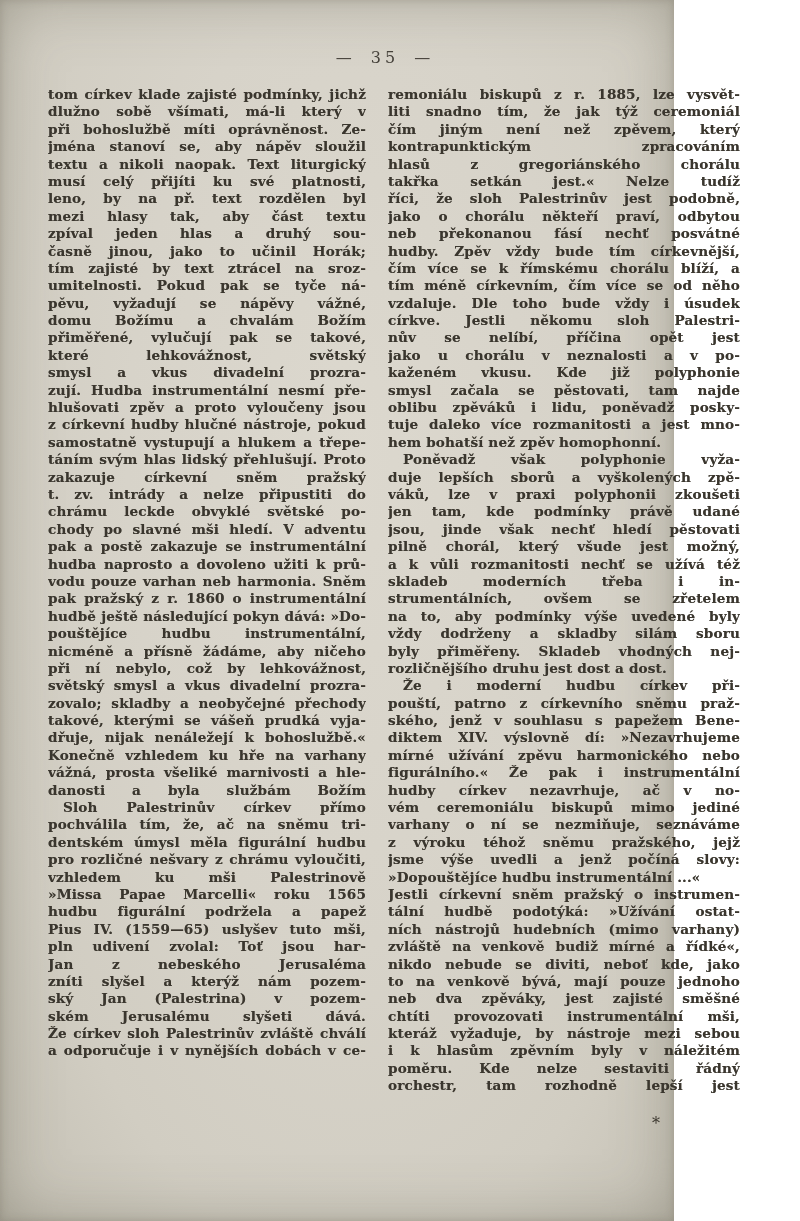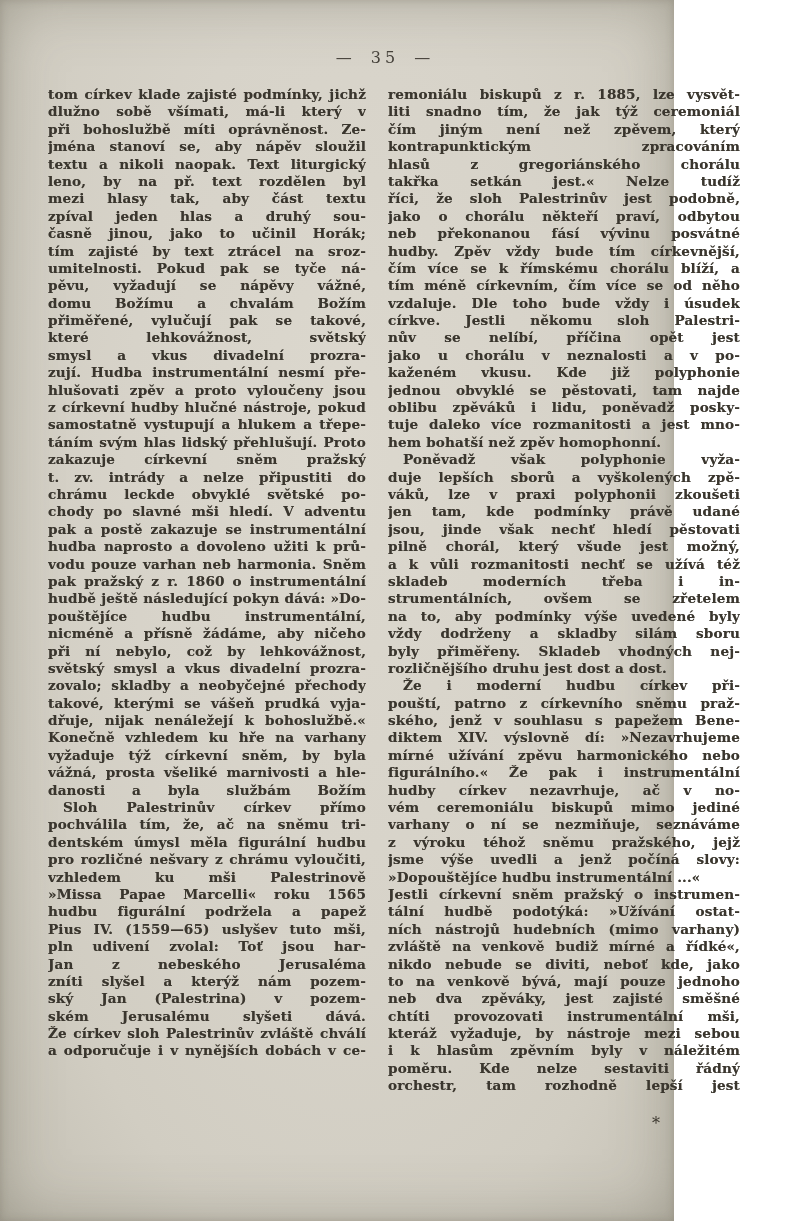--- a/index.html
+++ b/index.html
@@ -78,20 +78,21 @@
 <div class="page">
   <div class="page-number">— 35 —</div>
 
   <div class="columns">
     <div class="col left">
         <div class="line">tom církev klade zajisté podmínky, jichž</div>
         <div class="line">dlužno sobě všímati, má-li který v chrámu</div>
         <div class="line">při bohoslužbě míti oprávněnost. Ze-</div>
         <div class="line">jména stanoví se, aby nápěv sloužil</div>
         <div class="line">textu a nikoli naopak. Text liturgický</div>
+        <div class="line">musí celý přijíti ku své platnosti,</div>
         <div class="line">leno, by na př. text rozdělen byl</div>
         <div class="line">mezi hlasy tak, aby část textu</div>
         <div class="line">zpíval jeden hlas a druhý sou-</div>
         <div class="line">časně jinou, jako to učinil Horák;</div>
         <div class="line">tím zajisté by text ztrácel na sroz-</div>
         <div class="line">umitelnosti. Pokud pak se tyče ná-</div>
         <div class="line">pěvu, vyžadují se nápěvy vážné,</div>
         <div class="line">domu Božímu a chvalám Božím</div>
         <div class="line">přiměřené, vylučují pak se takové,</div>
         <div class="line">které lehkovážnost, světský</div>
@@ -111,21 +112,20 @@
         <div class="line">pak pražský z r. 1860 o instrumentální</div>
         <div class="line">hudbě ještě následující pokyn dává: »Do-</div>
         <div class="line">pouštějíce hudbu instrumentální, chceme</div>
         <div class="line">nicméně a přísně žádáme, aby ničeho</div>
         <div class="line">při ní nebylo, což by lehkovážnost,</div>
         <div class="line">světský smysl a vkus divadelní prozra-</div>
         <div class="line">zovalo; skladby a neobyčejné přechody</div>
         <div class="line">takové, kterými se vášeň prudká vyja-</div>
         <div class="line">dřuje, nijak nenáležejí k bohoslužbě.«</div>
         <div class="line">Konečně vzhledem ku hře na varhany</div>
-        <div class="line">vyžaduje týž církevní sněm, by byla</div>
         <div class="line">vážná, prosta všeliké marnivosti a hle-</div>
         <div class="line">danosti a byla službám Božím přiměřena.</div>
         <div class="line indent">Sloh Palestrinův církev přímo</div>
         <div class="line">pochválila tím, že, ač na sněmu tri-</div>
         <div class="line">dentském úmysl měla figurální hudbu</div>
         <div class="line">pro rozličné nešvary z chrámu vyloučiti,</div>
         <div class="line">vzhledem ku mši Palestrinově</div>
         <div class="line">»Missa Papae Marcelli« roku 1565</div>
         <div class="line">hudbu figurální podržela a papež</div>
         <div class="line">Pius IV. (1559—65) uslyšev tuto mši,</div>
@@ -140,30 +140,30 @@
     <div class="divider"></div>
     <div class="col right">
         <div class="line">remoniálu biskupů z r. 1885, lze vysvět-</div>
         <div class="line">liti snadno tím, že jak týž ceremoniál</div>
         <div class="line">čím jiným není než zpěvem, který</div>
         <div class="line">kontrapunktickým zpracováním</div>
         <div class="line">hlasů z gregoriánského chorálu</div>
         <div class="line">takřka setkán jest.« Nelze tudíž</div>
         <div class="line">říci, že sloh Palestrinův jest podobně,</div>
         <div class="line">jako o chorálu někteří praví, odbytou</div>
-        <div class="line">neb překonanou fásí vývinu posvátné</div>
+        <div class="line">neb překonanou fásí nechť posvátné</div>
         <div class="line">hudby. Zpěv vždy bude tím církevnější,</div>
         <div class="line">čím více se k římskému chorálu blíží, a</div>
         <div class="line">tím méně církevním, čím více se od něho</div>
         <div class="line">vzdaluje. Dle toho bude vždy i úsudek</div>
         <div class="line">církve. Jestli někomu sloh Palestri-</div>
         <div class="line">nův se nelíbí, příčina opět jest</div>
         <div class="line">jako u chorálu v neznalosti a v po-</div>
         <div class="line">kaženém vkusu. Kde již polyphonie</div>
-        <div class="line">jednou obvyklé se pěstovati, tam najde</div>
+        <div class="line">smysl začala se pěstovati, tam najde</div>
         <div class="line">oblibu zpěváků i lidu, poněvadž posky-</div>
         <div class="line">tuje daleko více rozmanitosti a jest mno-</div>
         <div class="line short">hem bohatší než zpěv homophonní.</div>
         <div class="line indent">Poněvadž však polyphonie vyža-</div>
         <div class="line">duje lepších sborů a vyškolených zpě-</div>
         <div class="line">váků, lze v praxi polyphonii zkoušeti</div>
         <div class="line">jen tam, kde podmínky právě udané</div>
         <div class="line">jsou, jinde však nechť hledí pěstovati</div>
         <div class="line">pilně chorál, který všude jest možný,</div>
         <div class="line">a k vůli rozmanitosti nechť se užívá též</div>

